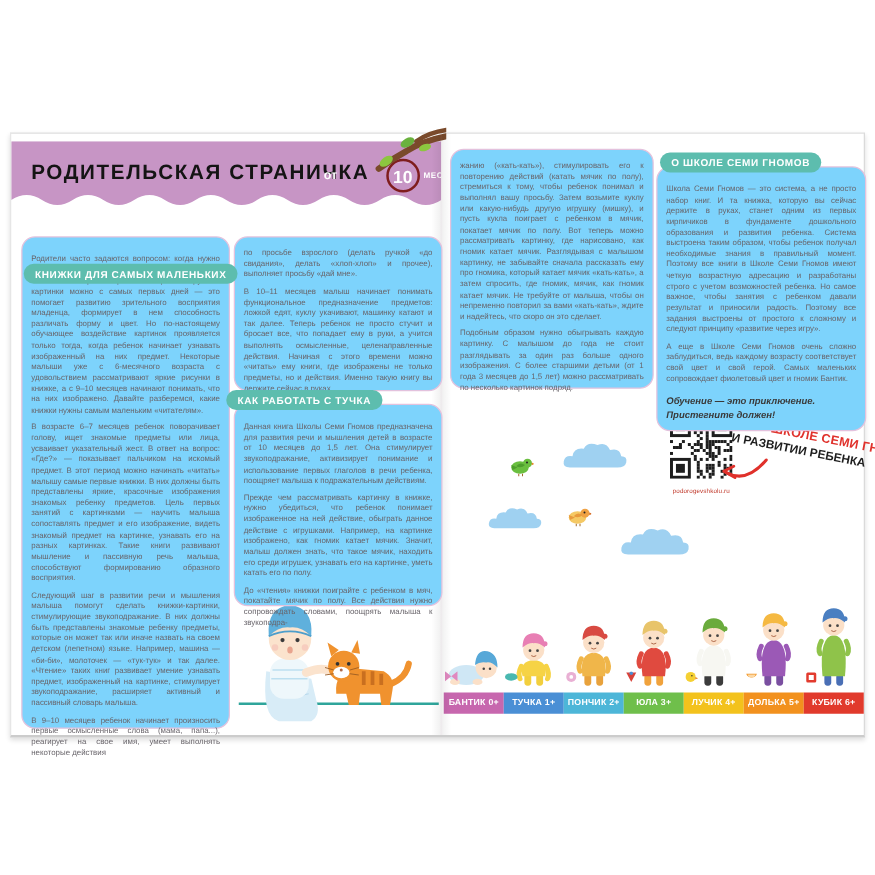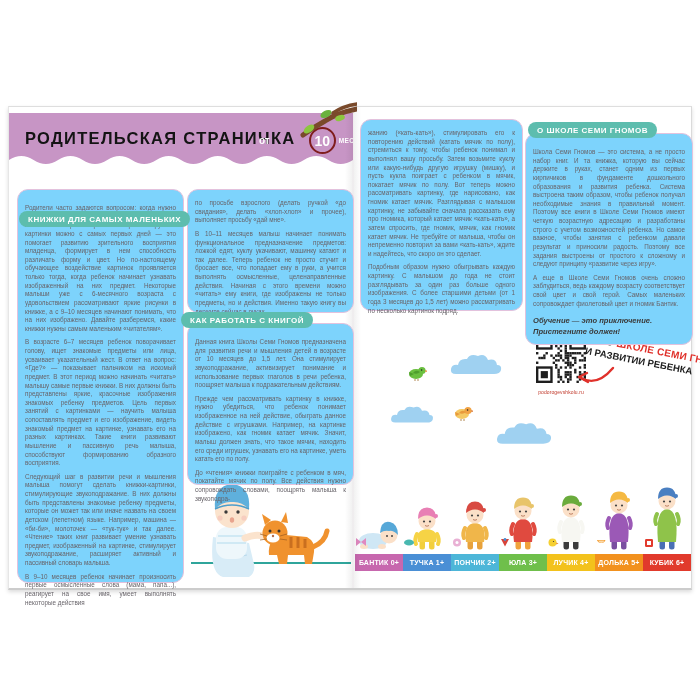--- a/index.html
+++ b/index.html
@@ -77,21 +77,21 @@
         <p>В возрасте 6–7 месяцев ребенок поворачивает голову, ищет знакомые предметы или лица, усваивает указательный жест. В ответ на вопрос: «Где?» — показывает пальчиком на искомый предмет. В этот период можно начинать «читать» малышу самые первые книжки. В них должны быть представлены яркие, красочные изображения знакомых ребенку предметов. Цель первых занятий с картинками — научить малыша сопоставлять предмет и его изображение, видеть знакомый предмет на картинке, узнавать его на разных картинках. Такие книги развивают мышление и пассивную речь малыша, способствуют формированию образного восприятия.</p>
         <p>Следующий шаг в развитии речи и мышления малыша помогут сделать книжки-картинки, стимулирующие звукоподражание. В них должны быть представлены знакомые ребенку предметы, которые он может так или иначе назвать на своем детском (лепетном) языке. Например, машина — «би-би», молоточек — «тук-тук» и так далее. «Чтение» таких книг развивает умение узнавать предмет, изображенный на картинке, стимулирует звукоподражание, расширяет активный и пассивный словарь малыша.</p>
         <p>В 9–10 месяцев ребенок начинает произносить первые осмысленные слова (мама, папа...), реагирует на свое имя, умеет выполнять некоторые действия</p>
       </div>
 
     <div class="tbox" style="left:178px; top:82px; width:167px; height:124px;">
         <p>по просьбе взрослого (делать ручкой «до свидания», делать «хлоп-хлоп» и прочее), выполняет просьбу «дай мне».</p>
         <p>В 10–11 месяцев малыш начинает понимать функциональное предназначение предметов: ложкой едят, куклу укачивают, машинку катают и так далее. Теперь ребенок не просто стучит и бросает все, что попадает ему в руки, а учится выполнять осмысленные, целенаправленные действия. Начиная с этого времени можно «читать» ему книги, где изображены не только предметы, но и действия. Именно такую книгу вы держите сейчас в руках.</p>
       </div>
 
-    <div class="teal-badge" style="left:172px; top:205px;">КАК РАБОТАТЬ С КНИГОЙ</div>
+    <div class="teal-badge" style="left:172px; top:205px;">КАК РАБОТАТЬ С ТУЧКА</div>
     <div class="tbox" style="left:178px; top:216px; width:167px; height:162px; padding-top:14px;">
         <p>Данная книга Школы Семи Гномов предназначена для развития речи и мышления детей в возрасте от 10 месяцев до 1,5 лет. Она стимулирует звукоподражание, активизирует понимание и использование первых глаголов в речи ребенка, поощряет малыша к подражательным действиям.</p>
         <p>Прежде чем рассматривать картинку в книжке, нужно убедиться, что ребенок понимает изображенное на ней действие, обыграть данное действие с игрушками. Например, на картинке изображено, как гномик катает мячик. Значит, малыш должен знать, что такое мячик, находить его среди игрушек, узнавать его на картинке, уметь катать его по полу.</p>
         <p>До «чтения» книжки поиграйте с ребенком в мяч, покатайте мячик по полу. Все действия нужно сопровождать словами, поощрять малыша к звукоподра-</p>
       </div>
 
     <svg class="illus" style="left:180px; top:368px;" width="164" height="116" viewBox="0 0 164 116">
       <line x1="2" y1="88" x2="162" y2="88" stroke="#2fa59b" stroke-width="2"></line>
 
       <path d="M24 62 Q20 98 34 102 L60 102 Q68 97 64 85 L60 68 Z" fill="#d8ecf7"></path>

